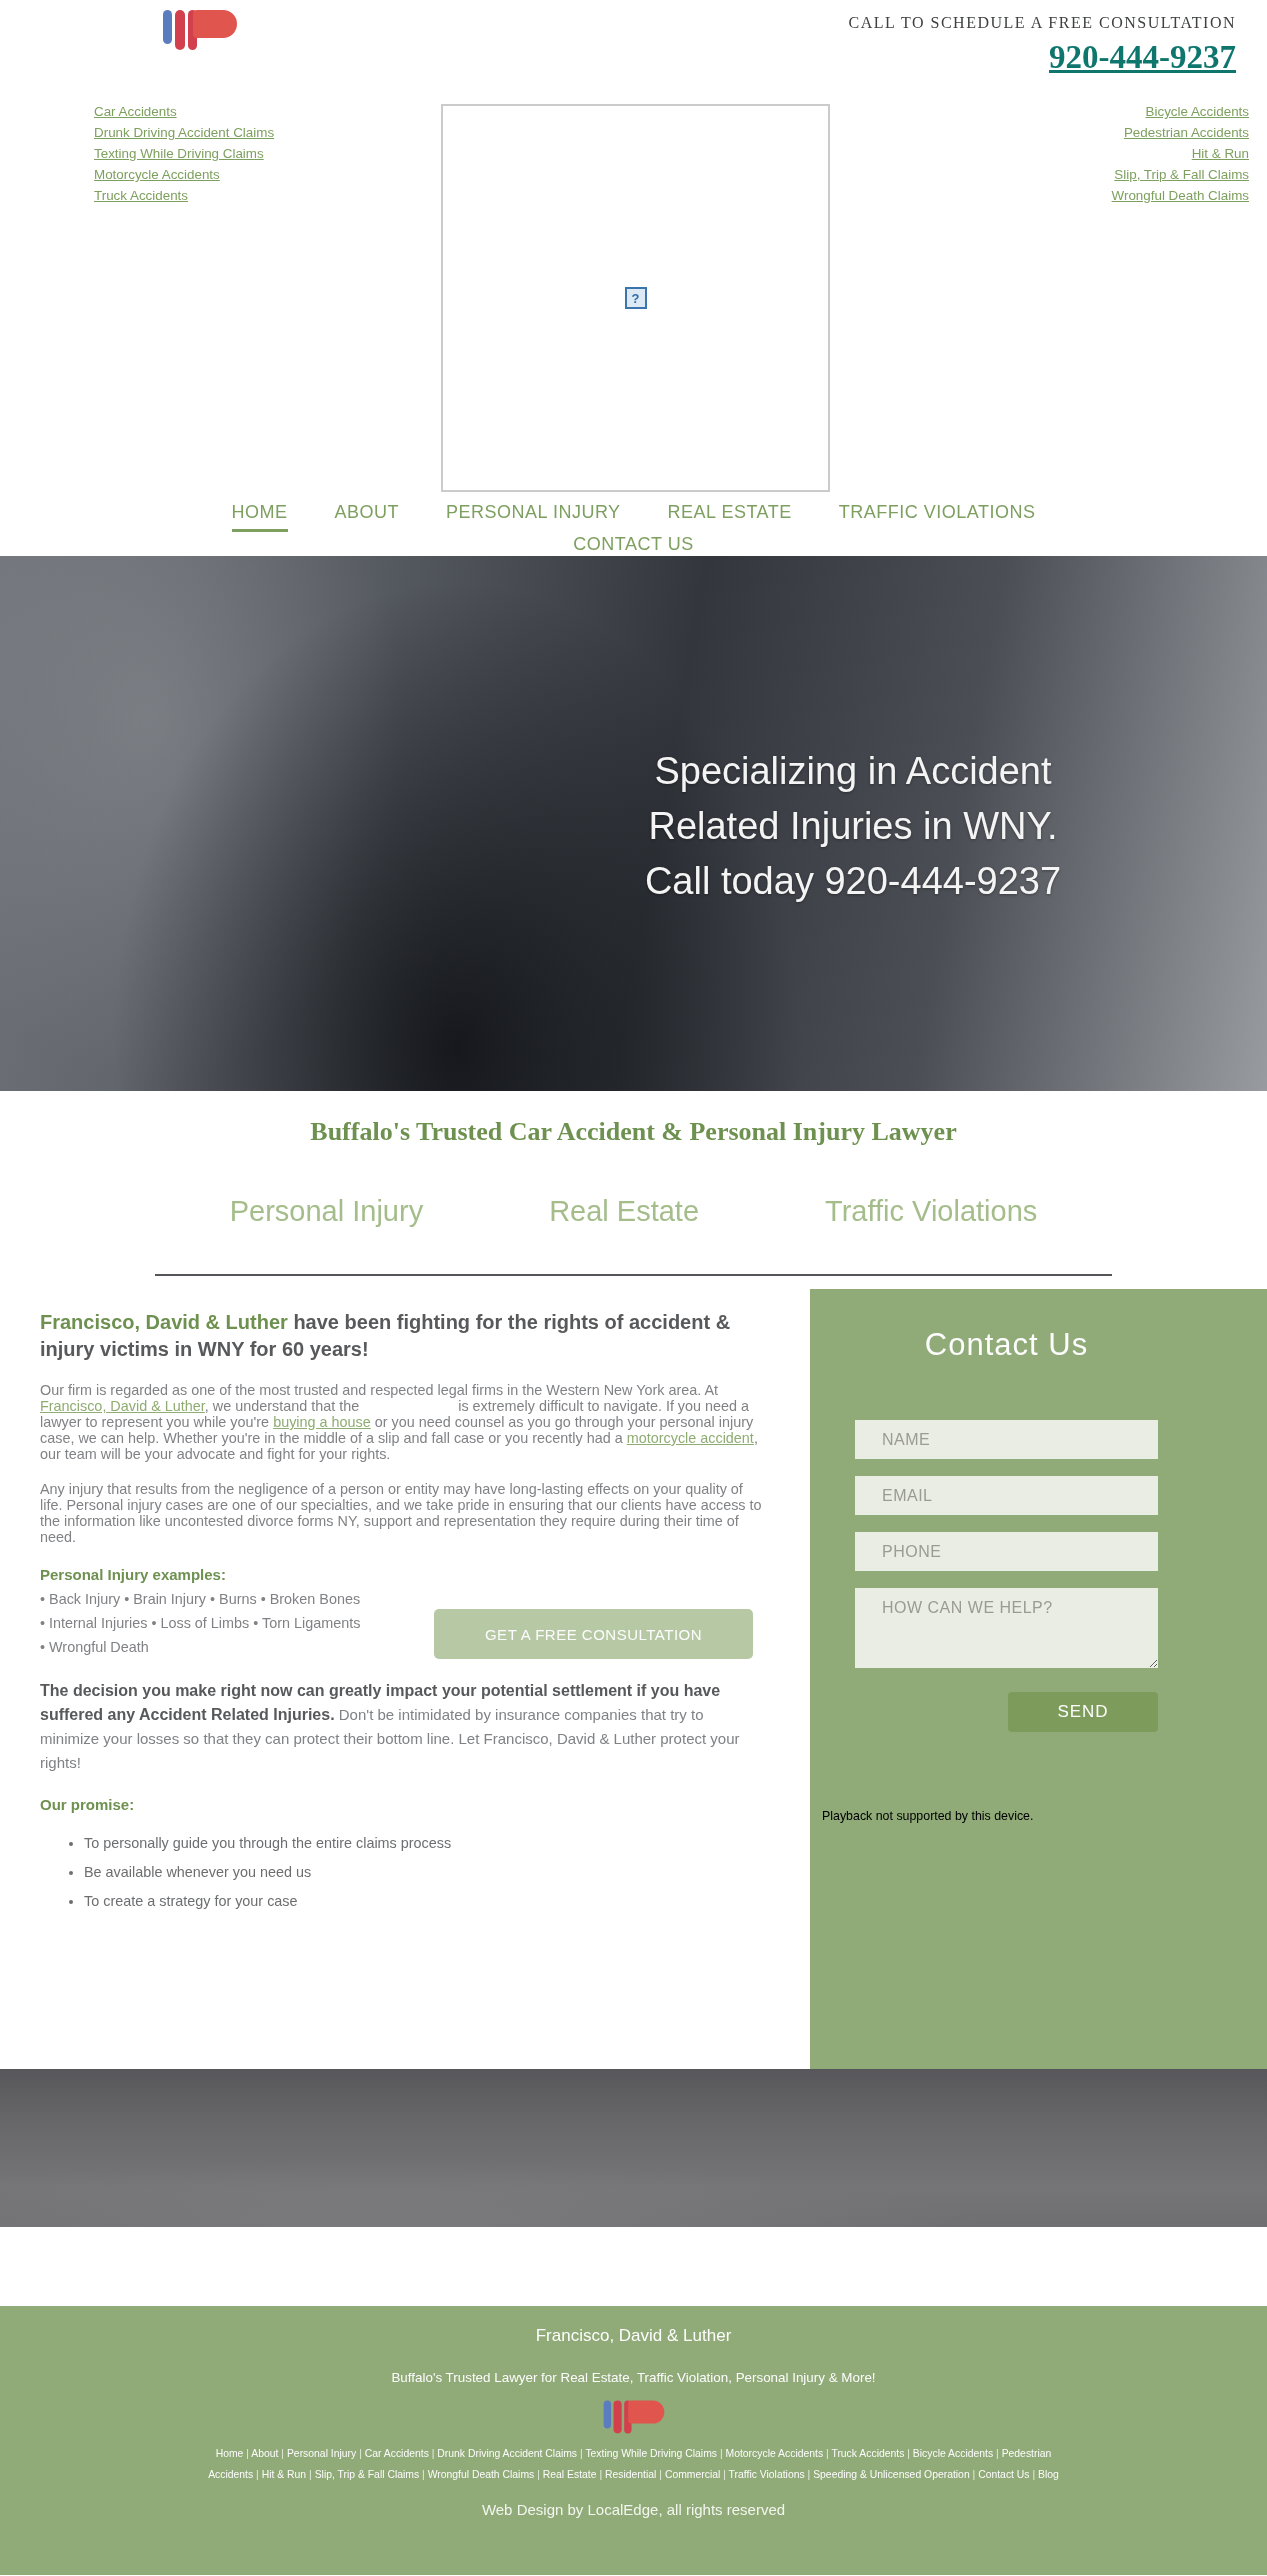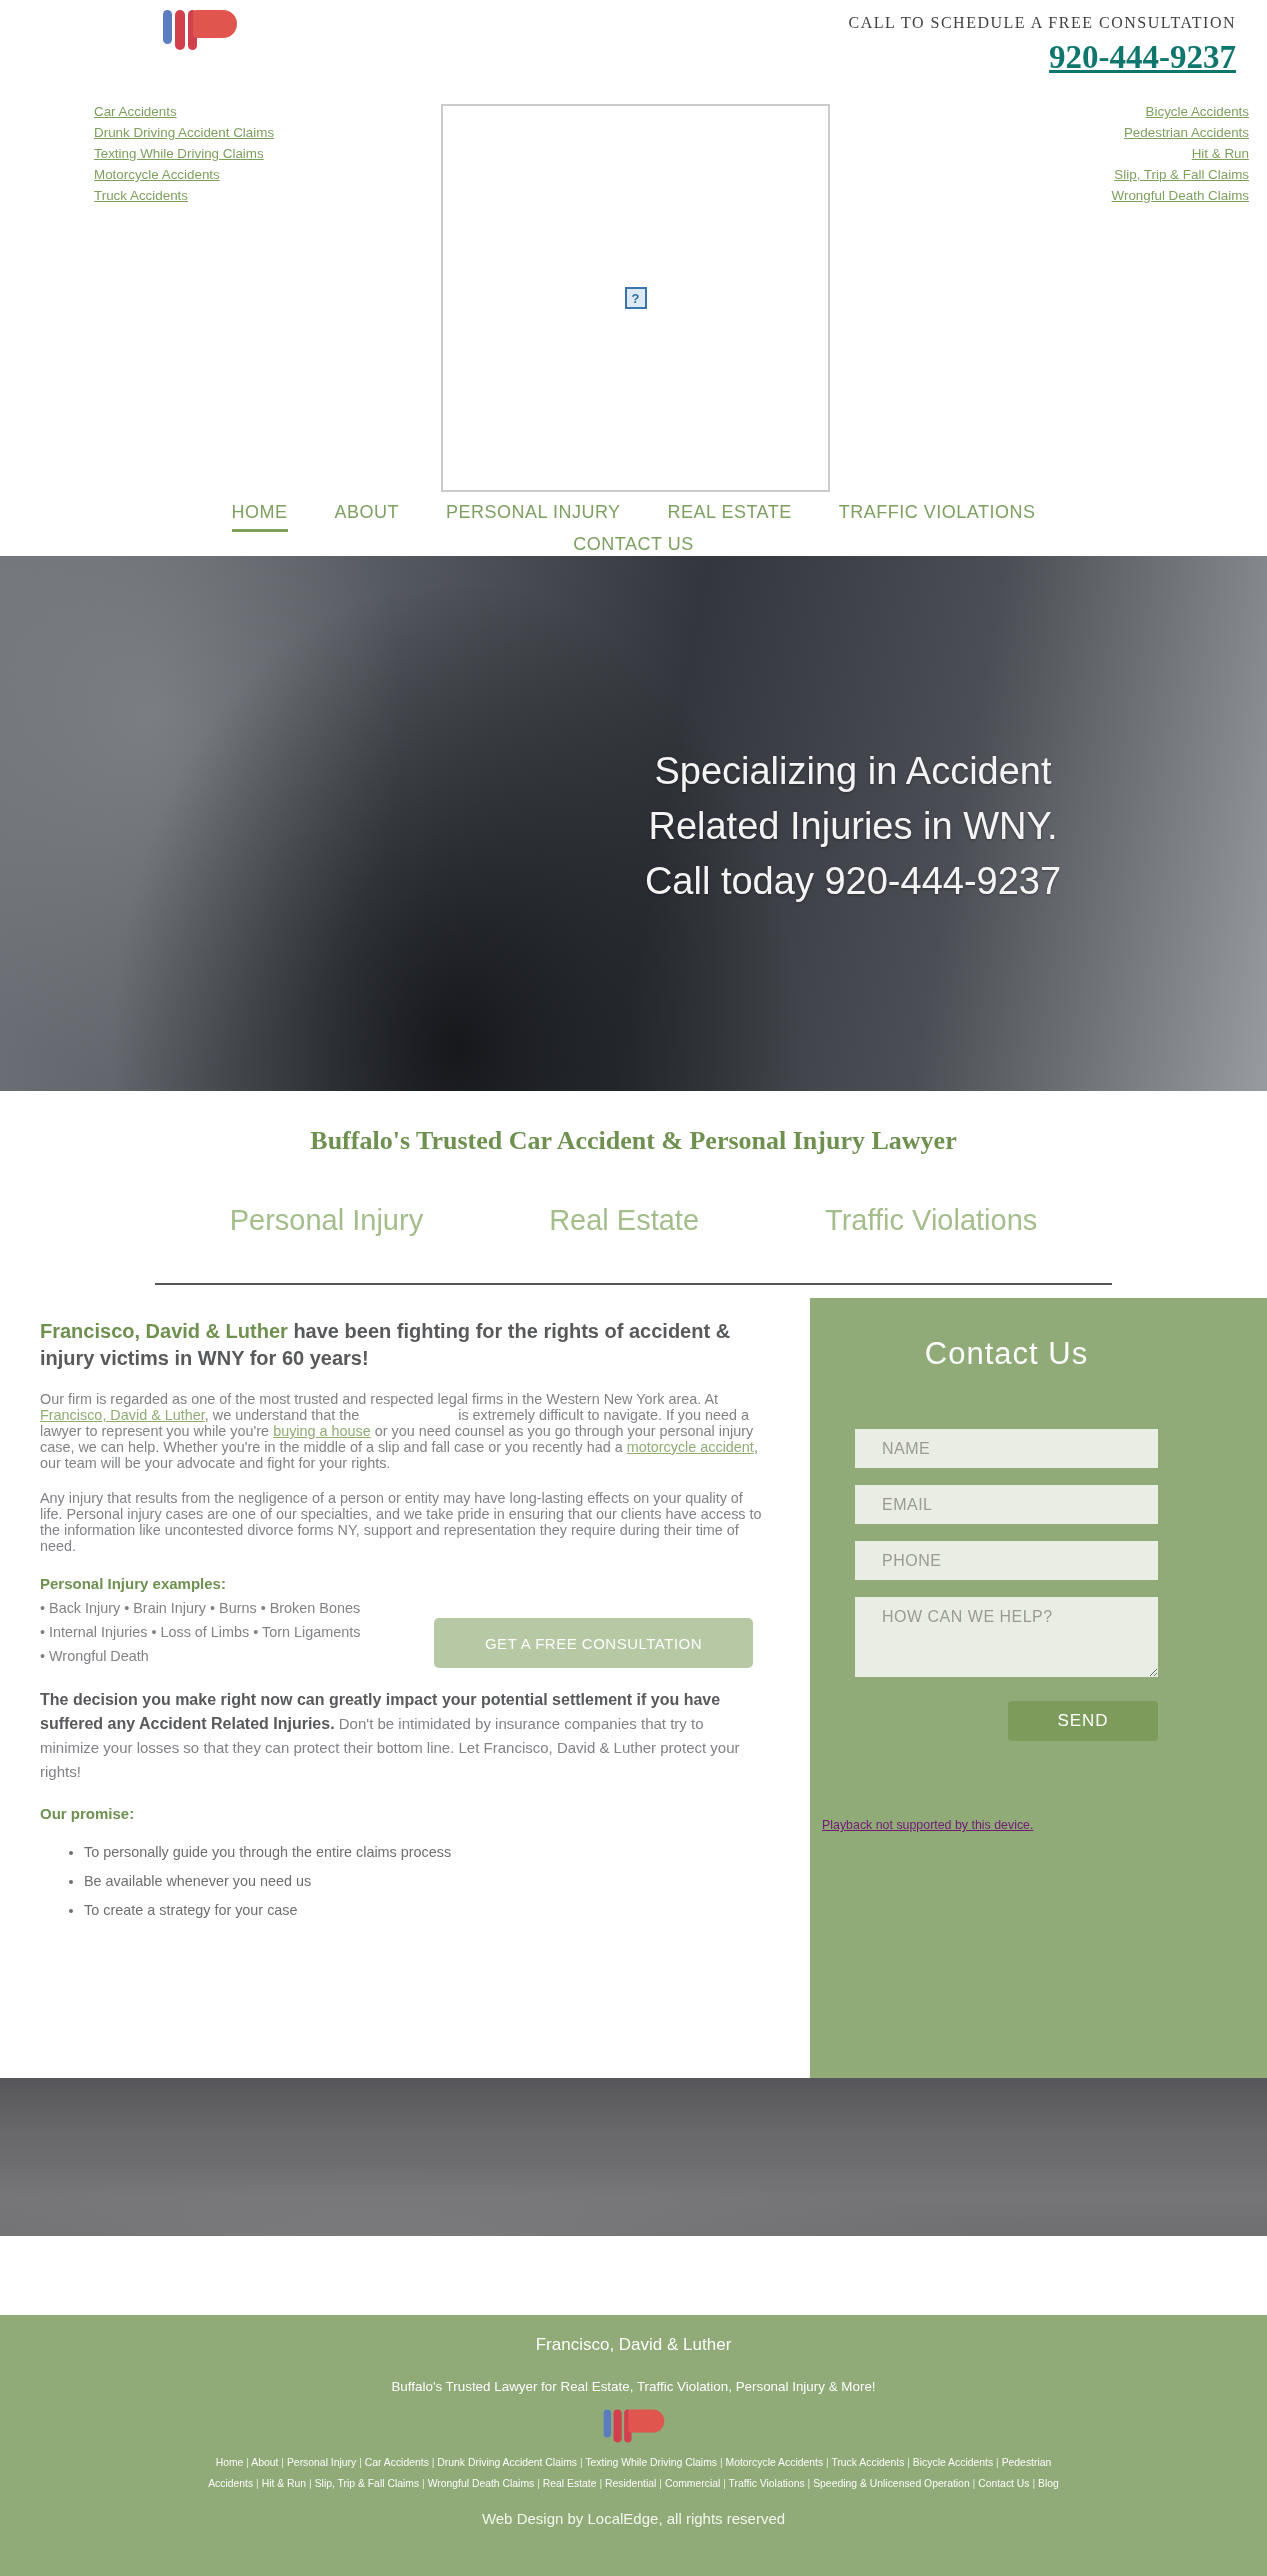--- a/index.html
+++ b/index.html
@@ -67,21 +67,21 @@
       linear-gradient(100deg, #70747a 0%, #565a61 28%, #33373d 52%, #4b4f55 74%, #989ba0 100%);
   }
   .hero-text {
     position:absolute; top:188px; right:117px; width:594px;
     text-align:center; color:#f4f4f4;
     font-size:38px; line-height:55px; font-weight:normal;
     text-shadow:0 1px 3px rgba(0,0,0,0.35);
   }
 
   
-  .intro { background:#fff; height:198px; padding-top:26px;margin-top:9px; }
+  .intro { background:#fff; height:198px; padding-top:26px; }
   .intro h1 {
     text-align:center;
     font-family:"Liberation Serif", serif; font-size:26px; font-weight:bold;
     color:#6e9150;
   }
   .services { display:flex; justify-content:center; gap:126px; margin-top:48px; }
   .services a { font-size:29px; color:#a4bd8b; text-decoration:none; font-weight:normal; }
   .intro hr { width:957px; margin:46px auto 0 auto; border:none; border-top:2px solid #55565a; }
 
   
@@ -127,21 +127,21 @@
   .contact-form input { height:39px; }
   .contact-form textarea { height:80px; padding-top:11px; resize:both; }
   .contact-form ::placeholder { color:#9b9b93; opacity:1; letter-spacing:0.5px; }
   .send-btn {
     display:block; margin-left:auto; margin-top:24px;
     width:150px; height:40px; border:none; border-radius:4px;
     background:#7d9c5b; color:#fdfdfd; font-size:17px; letter-spacing:1px;
     font-family:"Liberation Sans", sans-serif; cursor:pointer;
   }
   .playback-note {
-    margin:77px 0 0 -33px; font-size:12.4px; color:#701a75;text-decoration:underline;
+    margin:77px 0 0 -33px; font-size:12.4px; color:#000000;
   }
 
   
   .photo-strip {
     height:158px;
     background:
       radial-gradient(ellipse 891px 119px at 30% 110%, rgba(140,140,142,0.45), rgba(140,140,142,0) 70%),
       linear-gradient(180deg, #57575b 0%, #68686a 35%, #757577 75%, #6f6f71 100%);
   }
   .white-gap { height:79px; background:#fff; }

